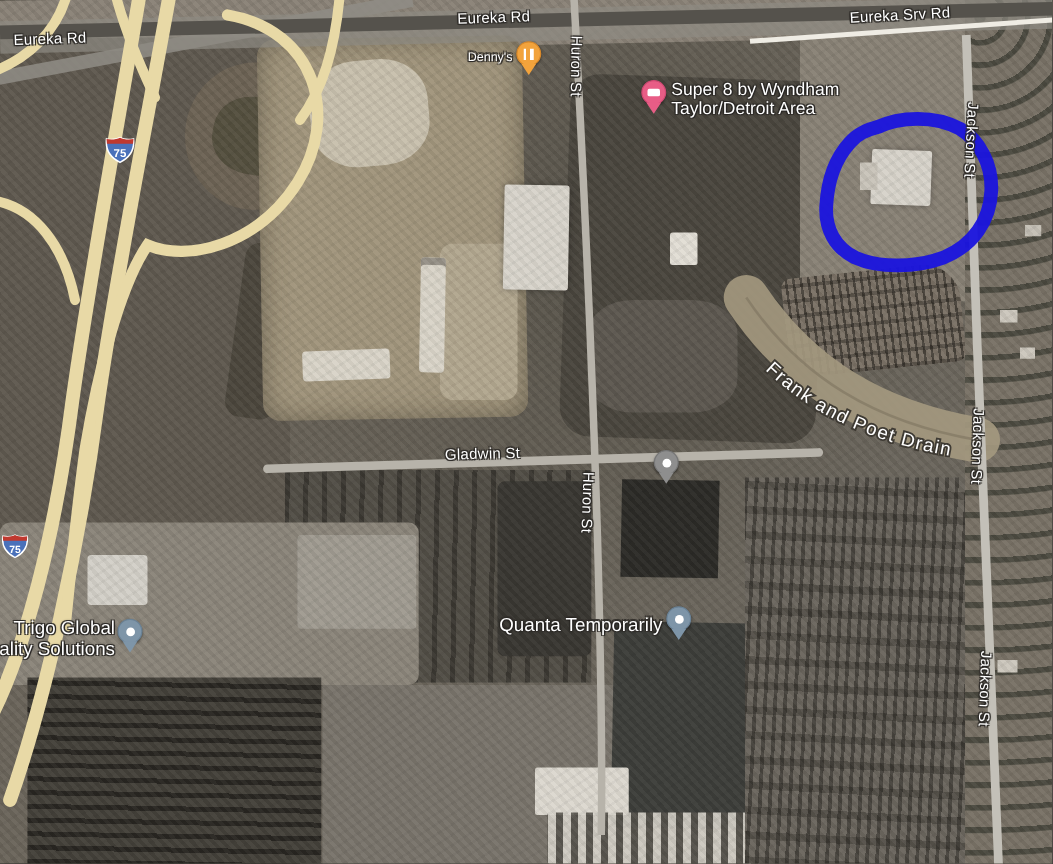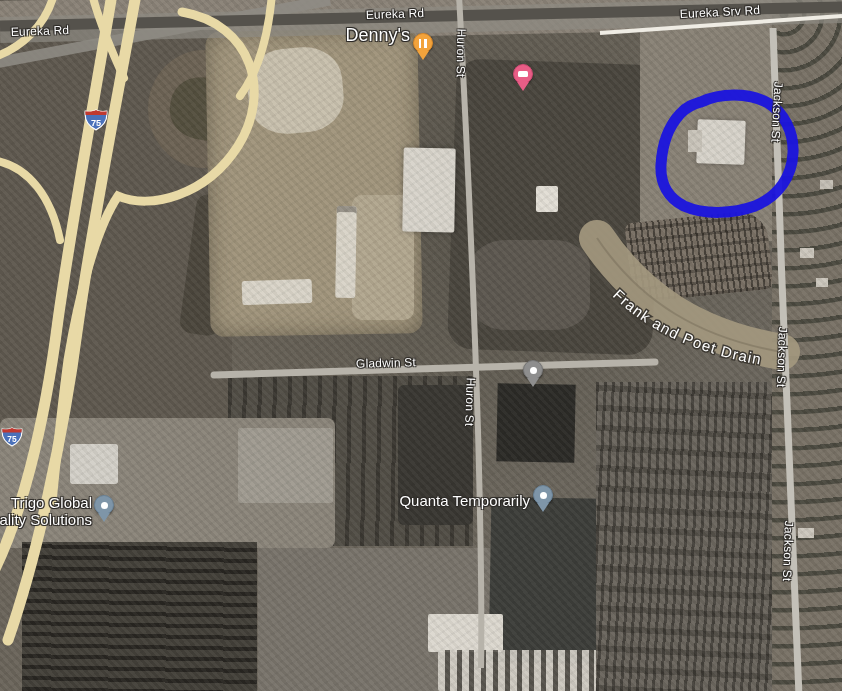--- a/index.html
+++ b/index.html
@@ -159,20 +159,24 @@
       </div>
     <div class="pin-tail" style="border-top-color:#7E95A8;"></div>
   </div>
   <div class="pin" style="left:104px;top:504px;">
     <div class="pin-head" style="background:#7E95A8;border:1px solid #6a8296;">
         <div class="dot"></div>
       </div>
     <div class="pin-tail" style="border-top-color:#7E95A8;"></div>
   </div>
 
-  <div class="lbl plbl" style="left:410px;top:35px;transform:translate(-100%,-50%);font-size:18px;padding-left:36px;">Denny's</div>
+  <div class="lbl plbl" style="left:410px;top:46px;transform:translate(-100%,-50%);font-size:10px;padding-left:36px;">Denny's</div>
+  <div class="lbl plbl" style="left:537px;top:79px;transform:translate(0,-50%);">
+    <div>Super 8 by Wyndham</div>
+    <div>Taylor/Detroit Area</div>
+  </div>
   <div class="lbl plbl" style="left:530px;top:500px;transform:translate(-100%,-50%);font-size:15px;">Quanta Temporarily</div>
   <div class="lbl plbl" style="left:92px;top:511px;transform:translate(-100%,-50%);text-align:right;font-size:15px;line-height:17px;">
     <div>Trigo Global</div>
     <div>uality Solutions</div>
   </div>
 
 </div>
 
 </body></html>

